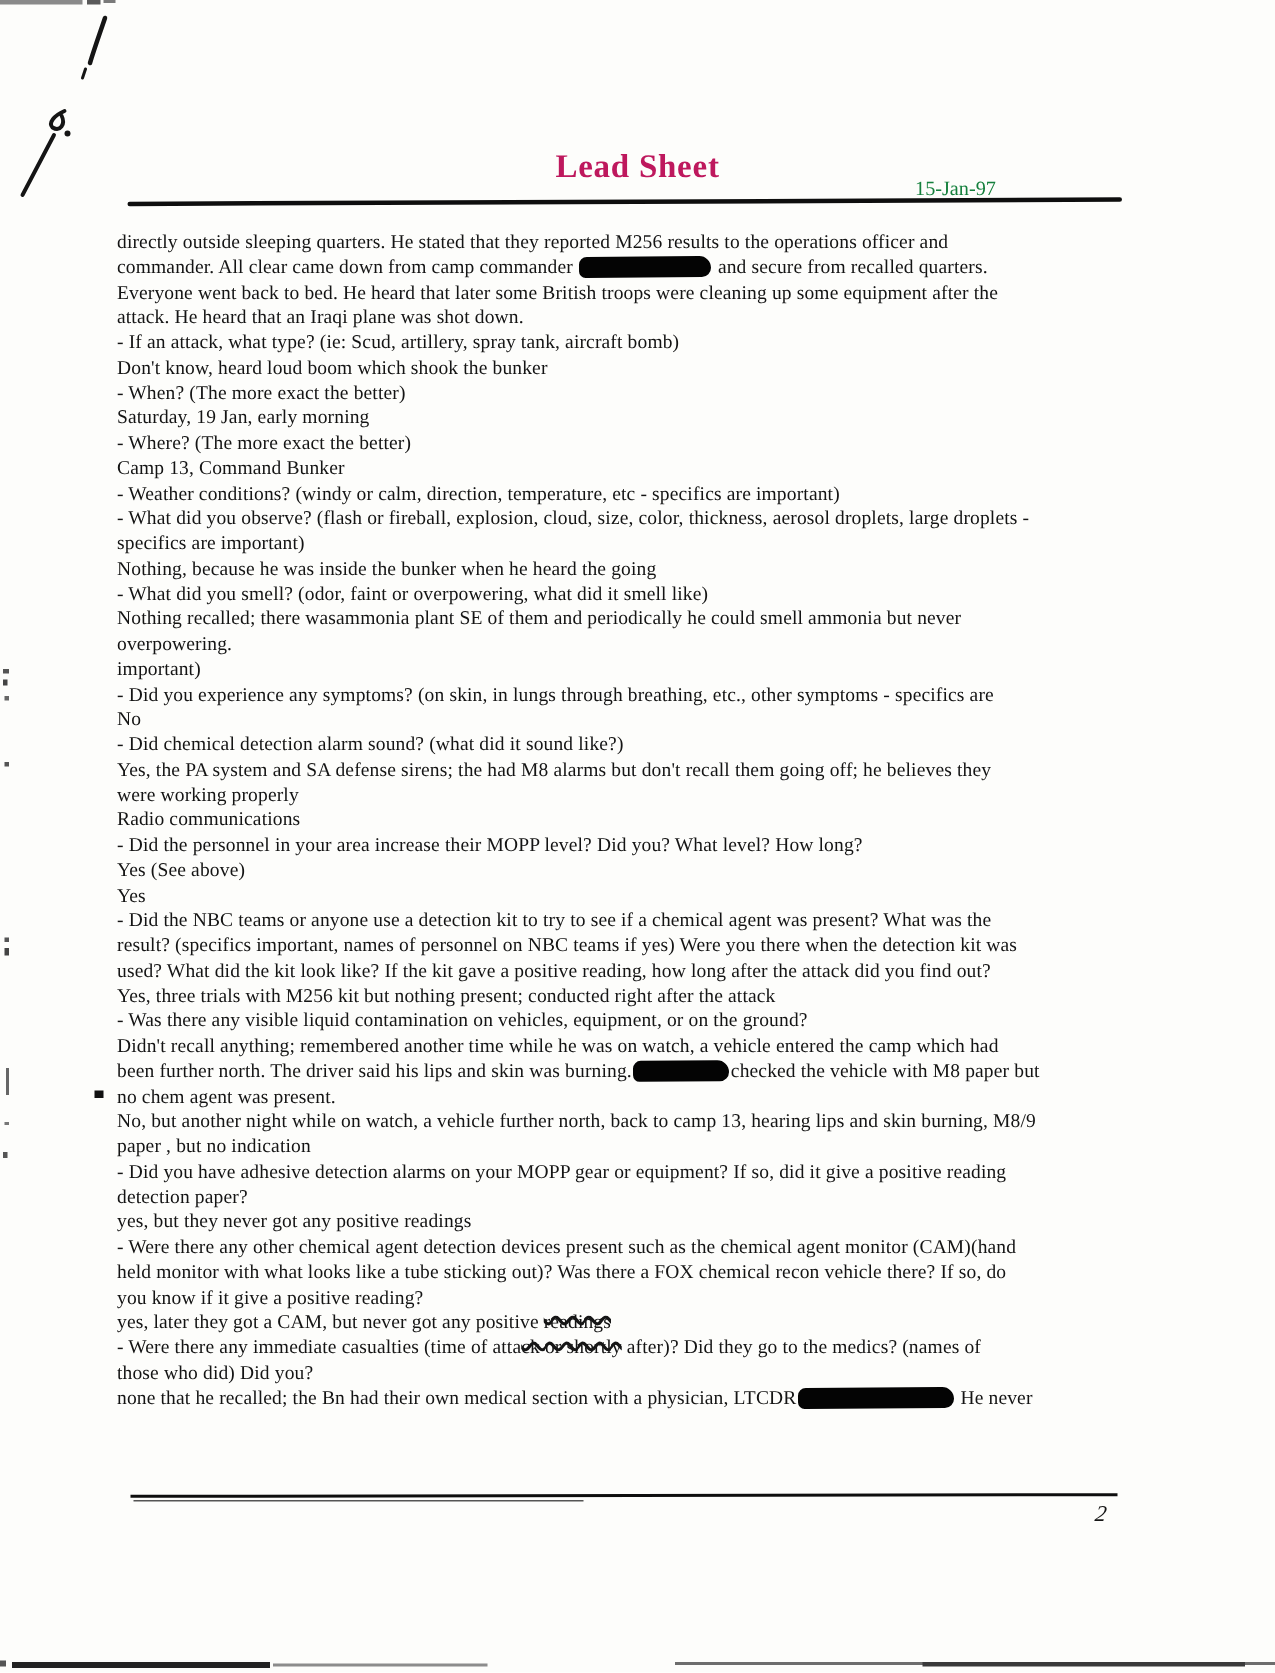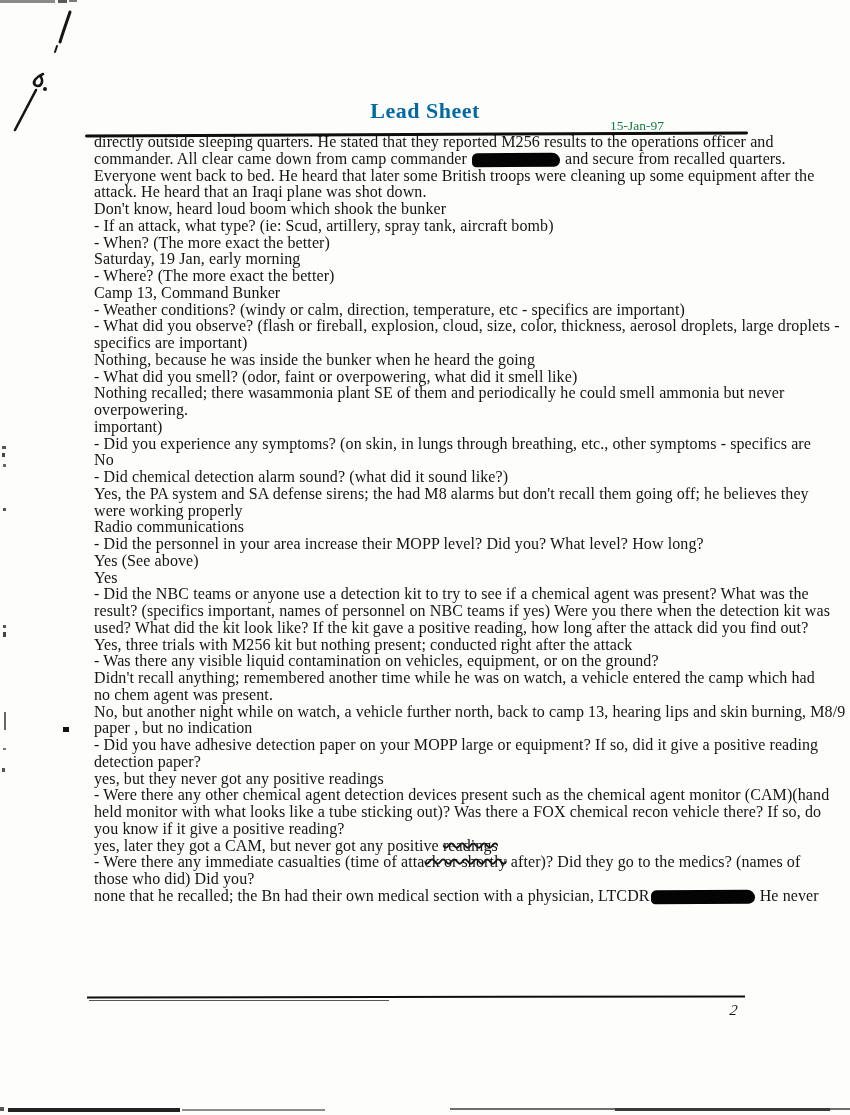--- a/index.html
+++ b/index.html
@@ -3,33 +3,33 @@
 <meta charset="utf-8">
 <style>
   html,body { margin:0; padding:0; background:#ffffff; }
   .page {
     position:relative; width:850px; height:1115px;
     background:#fdfdfb; overflow:hidden;
     font-family:"Liberation Serif", serif; color:#141414;
   }
   .title {
     position:absolute; left:0; right:0; top:98px; text-align:center;
-    font-size:22px; font-weight:bold; letter-spacing:0.5px; color:#0369a1;
+    font-size:22px; font-weight:bold; letter-spacing:0.5px; color:#be185d;
   }
   .date {
     position:absolute; left:610px; top:106px;
     font-size:13.5px; color:#15803d;margin-top:12px;
   }
   .rule { position:absolute; background:#0e0e0e; }
   .header-rule { left:85px; top:133px; width:663px; height:2.6px; transform:rotate(-0.25deg); border-radius:2px; }
   .footer-rule-a { left:87px; top:996px; width:658px; height:2.2px; transform:rotate(-0.1deg); }
   .footer-rule-b { left:89px; top:1000px; width:300px; height:1px; background:#555; }
   .body {
-    position:absolute; left:78px; top:134px; width:706px;
-    font-size:16px; line-height:16.76px; letter-spacing:0.1px;margin-left:16px;
+    position:absolute; left:78px; top:153px; width:706px;
+    font-size:13px; line-height:16.76px; letter-spacing:0.1px;
   }
   .line { white-space:nowrap; height:16.76px; overflow:visible; }
   .redaction {
     display:inline-block; background:#040404; height:14px;
     border-radius:6px 9px 7px 5px; vertical-align:-3px; margin:0 1px;
     transform:rotate(-0.4deg);
   }
   .scribble {
     text-decoration:line-through; text-decoration-style:wavy;
     text-decoration-thickness:1.6px; text-decoration-color:#161616;
@@ -58,22 +58,22 @@
 
   <div class="title">Lead Sheet</div>
   <div class="date">15-Jan-97</div>
   <div class="rule header-rule"></div>
 
   <div class="body" id="doc-body">
       <div class="line"><span>directly outside sleeping quarters.  He stated that they reported M256 results to the operations officer and</span></div>
       <div class="line"><span>commander.  All clear came down from camp commander </span><span class="redaction" style="width: 88px;"></span><span> and secure from recalled quarters.</span></div>
       <div class="line"><span>Everyone went back to bed.  He heard that later some British troops were cleaning up some equipment after the</span></div>
       <div class="line"><span>attack.  He heard that an  Iraqi plane was shot down.</span></div>
+      <div class="line"><span>- If an attack, what type? (ie: Scud, artillery, spray tank, aircraft bomb)</span></div>
       <div class="line"><span>Don't know, heard loud boom which shook the bunker</span></div>
-      <div class="line"><span>- If an attack, what type? (ie: Scud, artillery, spray tank, aircraft bomb)</span></div>
       <div class="line"><span>- When? (The more exact the better)</span></div>
       <div class="line"><span>Saturday, 19 Jan, early morning</span></div>
       <div class="line"><span>- Where? (The more exact the better)</span></div>
       <div class="line"><span>Camp 13, Command Bunker</span></div>
       <div class="line"><span>- Weather conditions? (windy or calm, direction, temperature, etc - specifics are important)</span></div>
       <div class="line"><span>- What did you observe? (flash or fireball, explosion, cloud, size, color, thickness, aerosol droplets, large droplets -</span></div>
       <div class="line"><span>specifics are important)</span></div>
       <div class="line"><span>Nothing, because he was inside the bunker when he heard the going</span></div>
       <div class="line"><span>- What did you smell? (odor, faint or overpowering, what did it smell like)</span></div>
       <div class="line"><span>Nothing recalled; there wasammonia plant SE of them and periodically he could smell ammonia but never</span></div>
@@ -87,24 +87,25 @@
       <div class="line"><span>Radio communications</span></div>
       <div class="line"><span>-  Did the personnel in your area increase their MOPP level?  Did you?  What level?  How long?</span></div>
       <div class="line"><span>Yes (See above)</span></div>
       <div class="line"><span>Yes</span></div>
       <div class="line"><span>-  Did the NBC teams or anyone use a detection kit to try to see if a chemical agent was present?  What was the</span></div>
       <div class="line"><span>result? (specifics important, names of personnel on NBC teams if yes)  Were you there when the detection kit was</span></div>
       <div class="line"><span>used?  What did the kit look like?  If the kit gave a positive reading, how long after the attack did you find out?</span></div>
       <div class="line"><span>Yes, three trials with M256 kit but nothing present; conducted right after the attack</span></div>
       <div class="line"><span>- Was there any visible liquid contamination on vehicles, equipment, or on the ground?</span></div>
       <div class="line"><span>Didn't recall anything; remembered another time while he was on watch, a vehicle entered the camp which had</span></div>
+      <div class="line"><span>been further north.  The driver said his lips and skin was burning.</span><span class="redaction" style="width: 64px;"></span><span>checked the vehicle with M8 paper but</span></div>
       <div class="line"><span>no chem agent was present.</span></div>
       <div class="line"><span>No, but another night while on watch, a vehicle further north, back to camp 13, hearing lips and skin burning, M8/9</span></div>
       <div class="line"><span>paper , but no indication</span></div>
-      <div class="line"><span>-  Did you have adhesive detection paper on your MOPP large or equipment?  If so, did it give a positive reading</span></div>
+      <div class="line"><span>-  Did you have adhesive detection alarms on your MOPP gear or equipment?  If so, did it give a positive reading</span></div>
       <div class="line"><span>detection paper?</span></div>
       <div class="line"><span>yes, but they never got any positive readings</span></div>
       <div class="line"><span>-  Were there any other chemical agent detection devices present such as the chemical agent monitor (CAM)(hand</span></div>
       <div class="line"><span>held monitor with what looks like a tube sticking out)?  Was there a FOX chemical recon vehicle there?  If so, do</span></div>
       <div class="line"><span>you know if it give a positive reading?</span></div>
       <div class="line"><span>yes, later they got a CAM, but never got any positive </span><span class="scribble">readings</span></div>
       <div class="line"><span>-  Were there any immediate casualties (time of atta</span><span class="scribble">ck or shortly</span><span> after)?  Did they go to the medics?  (names of</span></div>
       <div class="line"><span>those who did)  Did you?</span></div>
       <div class="line"><span>none that he recalled; the Bn had their own medical section with a physician, LTCDR</span><span class="redaction" style="width: 104px;"></span><span> He never</span></div>
     </div>

